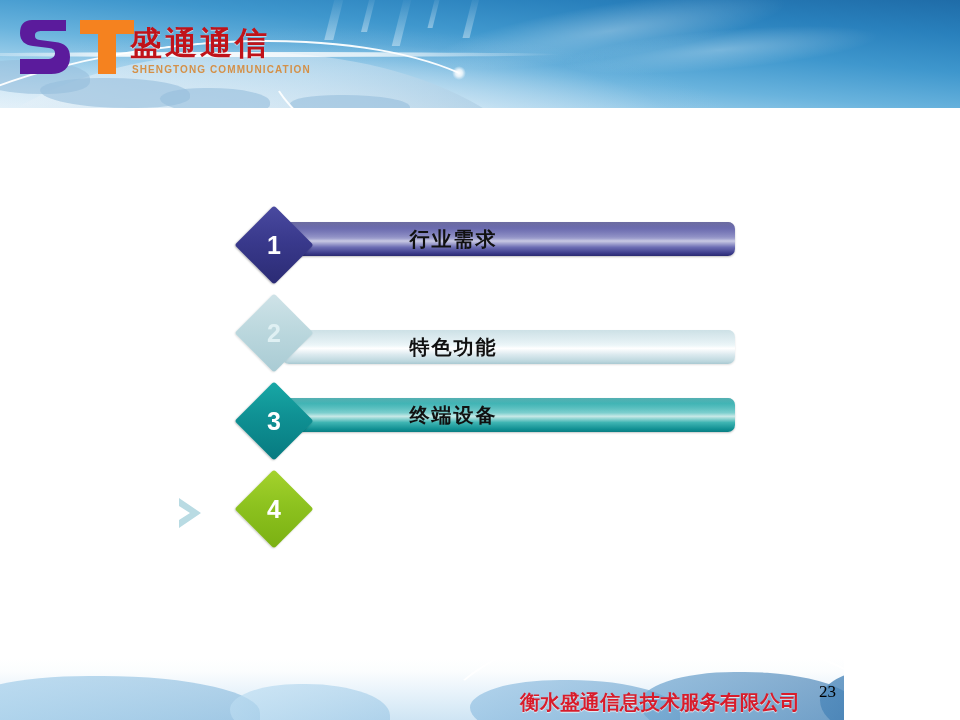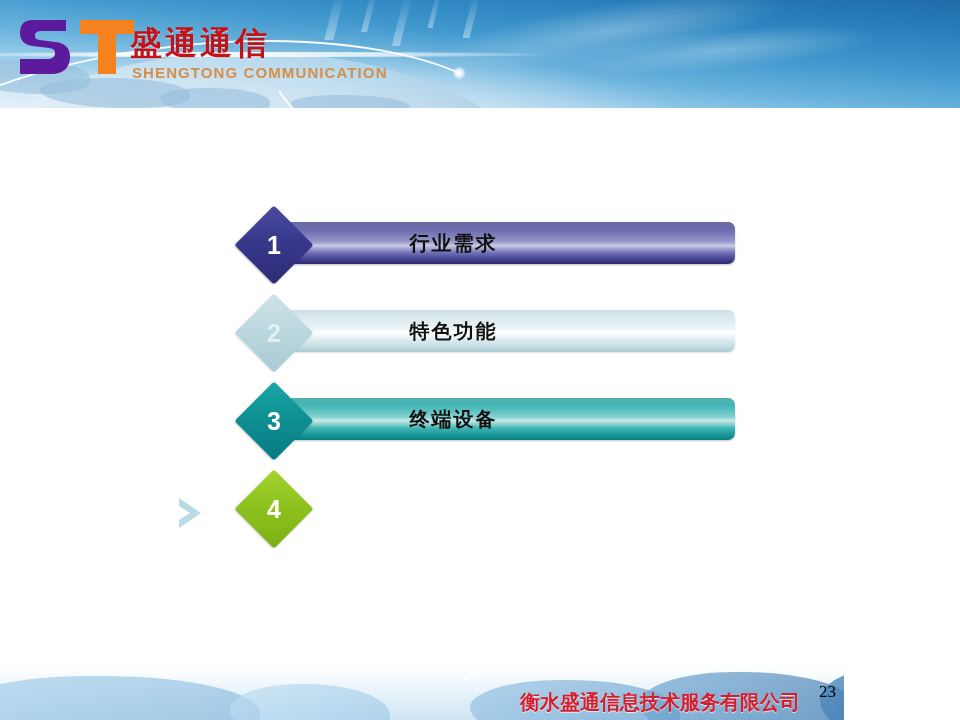--- a/index.html
+++ b/index.html
@@ -43,28 +43,28 @@
   .hdr-wisp{position:absolute;border-radius:50%;
     background:radial-gradient(ellipse at center,rgba(255,255,255,0.30) 0%,rgba(255,255,255,0) 70%);}
 
   
   .logo{position:absolute;left:12px;top:8px;width:300px;height:86px;}
   .logo-st{position:absolute;left:6px;top:6px;width:118px;height:66px;}
   .logo-cn{position:absolute;left:118px;top:12px;font-size:32px;line-height:46px;
     color:#c0131a;font-weight:bold;letter-spacing:3px;
     font-family:"DejaVu Sans","Liberation Sans",sans-serif;
     text-shadow:0 1px 1px rgba(255,255,255,0.6);}
-  .logo-sub{position:absolute;left:120px;top:56px;font-size:15px;letter-spacing:1.1px;
+  .logo-sub{position:absolute;left:120px;top:56px;font-size:10px;letter-spacing:1.1px;
     color:#d68a3a;font-weight:bold;opacity:0.92;white-space:nowrap;}
 
   
   .menu{position:absolute;left:0;top:0;width:960px;height:720px;}
   .row{position:absolute;left:0;width:960px;height:70px;}
   .bar{
-    position:absolute;left:282px;top:12px;width:453px;height:42px;border-radius:7px;
+    position:absolute;left:282px;top:12px;width:453px;height:34px;border-radius:7px;
   }
   .bar-inner{position:absolute;left:0;top:0;right:0;bottom:0;border-radius:7px;overflow:hidden;}
   .bar-gloss{position:absolute;left:0;right:0;top:0;height:42%;
     background:linear-gradient(180deg,rgba(255,255,255,0.30),rgba(255,255,255,0.02));
     border-radius:7px 7px 0 0;}
   .bar-label{
     position:absolute;left:0;right:0;top:0;bottom:0;
     display:flex;align-items:center;justify-content:center;
     font-size:20px;font-weight:bold;letter-spacing:2px;
     font-family:"DejaVu Sans","Liberation Sans",sans-serif;
@@ -152,21 +152,21 @@
           <div class="bar-gloss"></div>
         </div>
         <div class="bar-label">行业需求</div>
       </div>
       <div class="diamond" style="background:linear-gradient(135deg,#4a4aa0 0%,#39398c 45%,#2b2b74 100%);box-shadow:0 1px 2px rgba(0,0,0,0.3);"></div>
       <div class="diamond-num" style="color:#ffffff;">1</div>
     </div>
 
     <div class="row" style="top:298px;">
       <div class="bar" style="background:linear-gradient(180deg,#b8d4dc 0%,#cfe3e9 16%,#eef7f9 46%,#ffffff 54%,#dceaef 72%,#bdd7de 92%,#a9c9d2 100%);
-                  box-shadow:0 1px 2px rgba(0,0,0,0.12);">
+                  box-shadow:0 1px 2px rgba(0,0,0,0.12);margin-top:20px;">
         <div class="bar-inner">
           <div class="bar-gloss"></div>
         </div>
         <div class="bar-label">特色功能</div>
       </div>
       <div class="diamond" style="background:linear-gradient(135deg,#cfe3e8 0%,#bcd8de 45%,#a9cbd4 100%);box-shadow:0 1px 2px rgba(0,0,0,0.13);"></div>
       <div class="diamond-num" style="color:#dff0f3;">2</div>
     </div>
 
     <div class="row" style="top:386px;">

